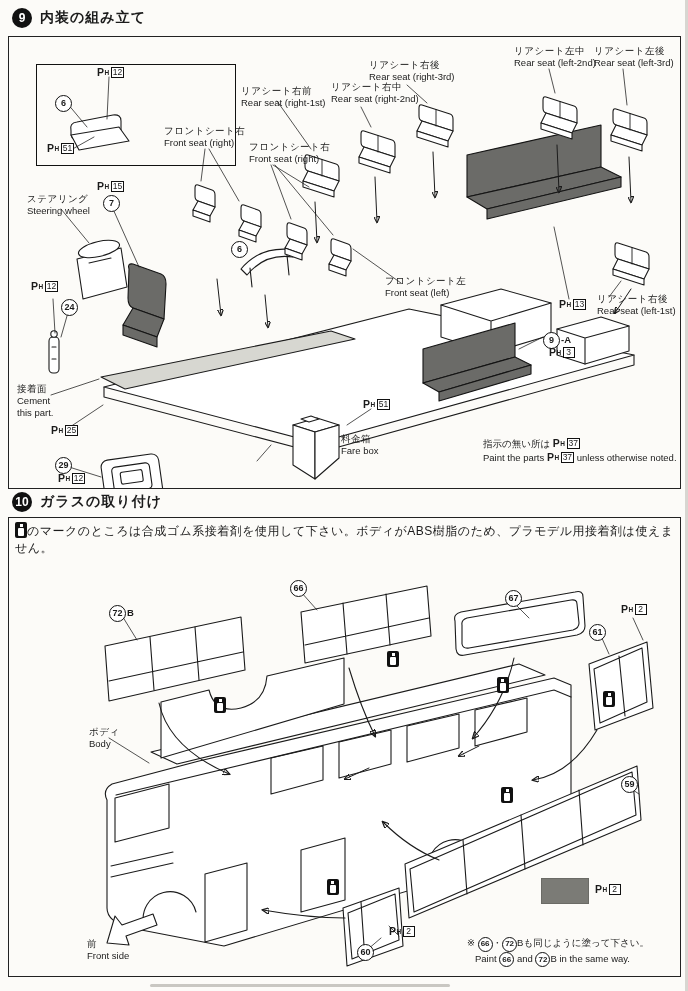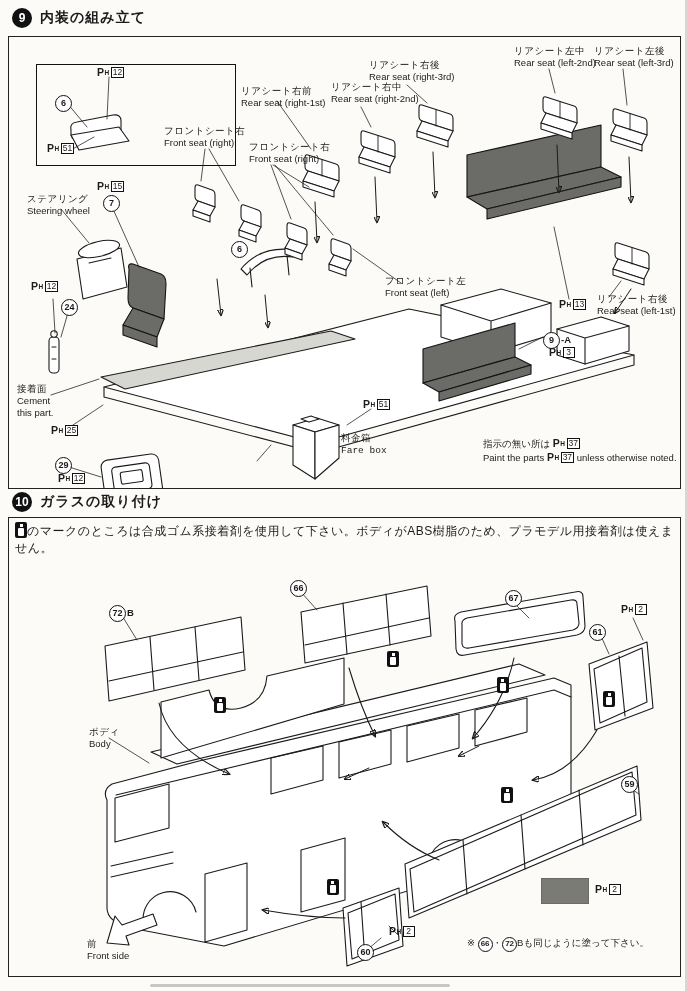--- a/index.html
+++ b/index.html
@@ -289,21 +289,21 @@
     </div>
     <div class="lbl" style="left:8px;top:346px;">
       <div class="jp">接着面</div>
       <div class="en">Cement</div>
       <div class="en">this part.</div>
     </div>
     <div class="lbl" style="left:234px;top:424px;margin-top:48px;">
       <div class="jp">フロア</div>
         <div class="en">Floor</div>
     </div>
-    <div class="lbl" style="left:332px;top:396px;font-family:Liberation Mono, monospace;">
+    <div class="lbl" style="left:332px;top:396px;">
       <div class="jp">料金箱</div>
         <div class="en">Fare box</div>
     </div>
 
     <div class="note" style="left:474px;top:400px;">
       <div><span>指示の無い所は</span> <span class="ph">
             <span class="php">P</span>
             <span class="phh">H</span>
             <span class="phn">37</span>
           </span></div>
@@ -438,15 +438,16 @@
     <div class="swatch" style="left:532px;top:360px;"></div>
     <span class="pos ph" style="left:586px;top:366px;">
         <span class="php">P</span>
         <span class="phh">H</span>
         <span class="phn">2</span>
       </span>
 
     
     <div class="note" style="left:458px;top:418px;">
       <div><span>※</span> <span class="circ sm">66</span><span>・</span><span class="circ sm">72</span><span>B</span><span>も同じように塗って下さい。</span></div>
+      <div style="padding-left:8px;"><span>Paint</span> <span class="circ sm">66</span> <span>and</span> <span class="circ sm">72</span><span>B</span> <span>in the same way.</span></div>
     </div>
   </div>
 </div>
 
 </body></html>

